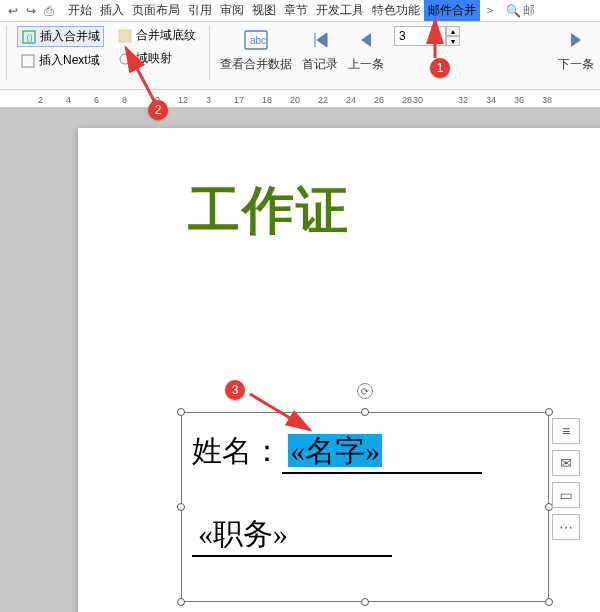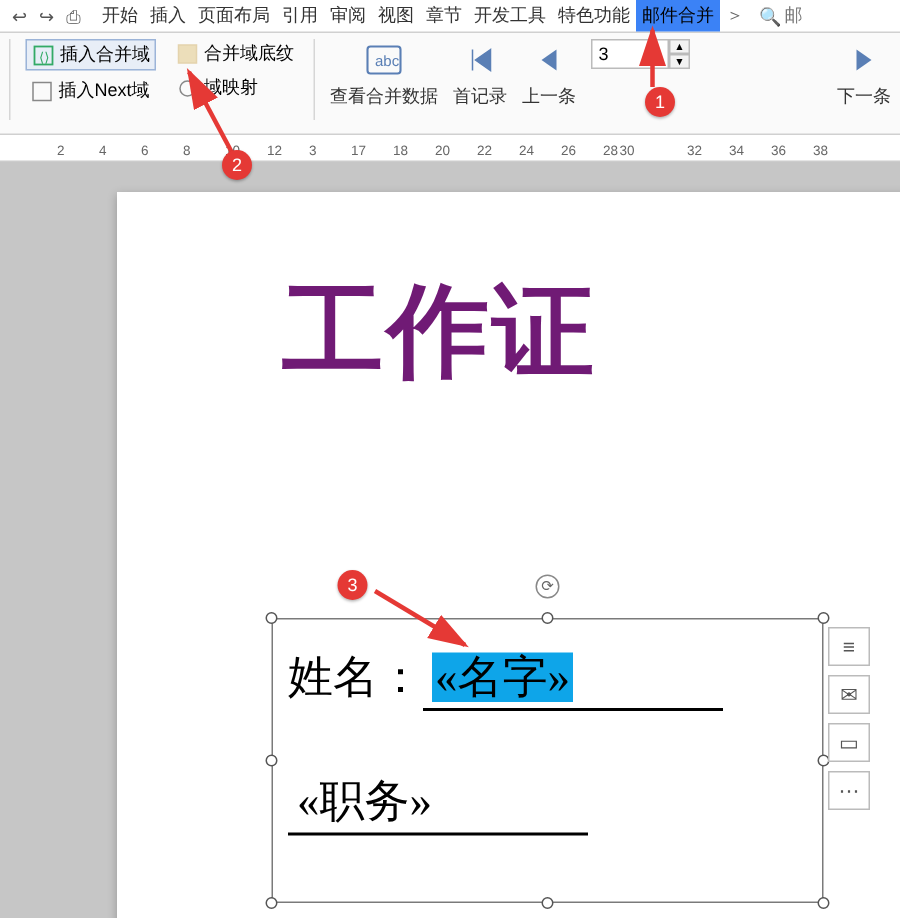--- a/index.html
+++ b/index.html
@@ -126,25 +126,25 @@
     left: 78px;
     top: 20px;
     width: 550px;
     height: 700px;
     background: #fff;
     box-shadow: 0 2px 6px rgba(0,0,0,.25);
   }
   .title-big {
     position: absolute;
     left: 110px; top: 48px;
-    font-size: 68px;
+    font-size: 52px;
     font-family: SimHei, "Microsoft YaHei", sans-serif;
     font-weight: 700;
     letter-spacing: 2px;
-    color: #701a75;
+    color: #4d7c0f;
   }
   
   .textbox {
     position: absolute;
     left: 103px; top: 284px;
     width: 368px; height: 190px;
     border: 1px solid #7a7a7a;
   }
   .handle {
     position: absolute;

